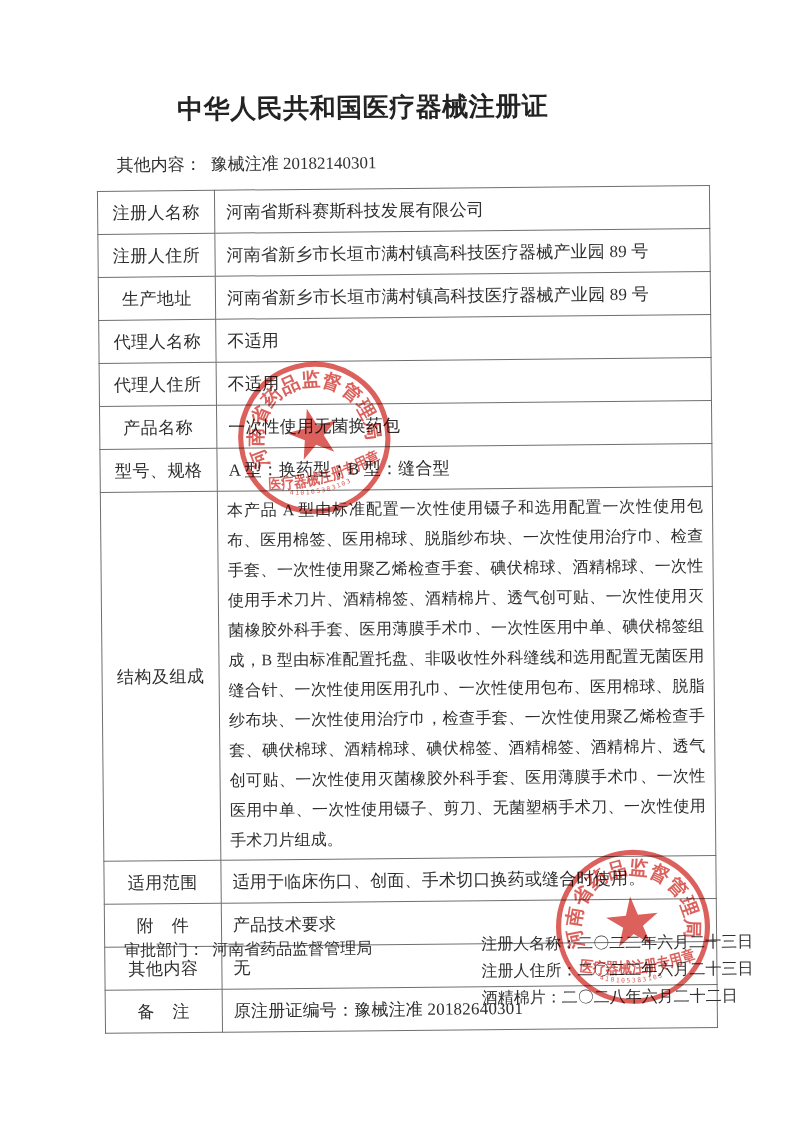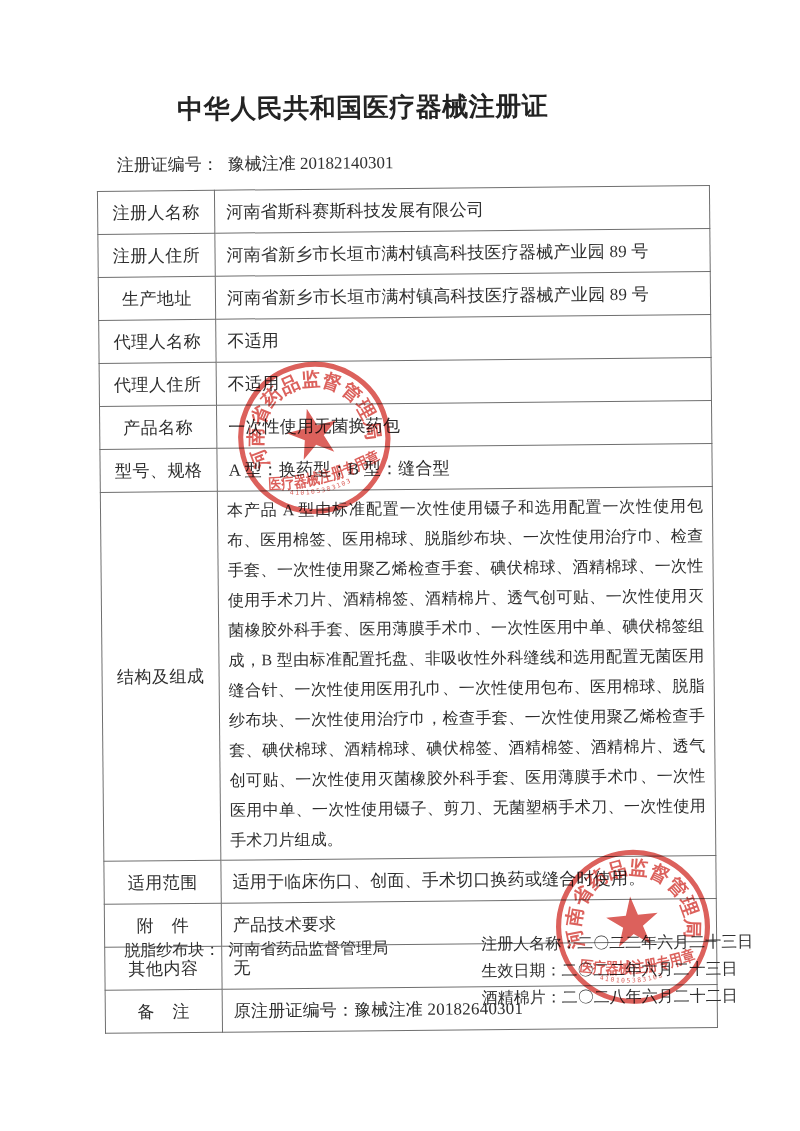--- a/index.html
+++ b/index.html
@@ -87,21 +87,21 @@
   }
 </style>
 </head>
 <body>
 
 <div class="sheet">
 
   <div class="doc-title">中华人民共和国医疗器械注册证</div>
 
   <div class="reg-line">
-    <span>注册证编号：</span><span class="reg-value">豫械注准 20182140301</span>
+    <span>其他内容：</span><span class="reg-value">豫械注准 20182140301</span>
   </div>
 
   <table class="cert-table">
     <tbody>
       <tr>
         <th>注册人名称</th>
         <td>河南省斯科赛斯科技发展有限公司</td>
       </tr>
       <tr>
         <th>注册人住所</th>
@@ -144,29 +144,29 @@
         <td>无</td>
       </tr>
       <tr>
         <th>备　注</th>
         <td>原注册证编号：豫械注准 20182640301</td>
       </tr>
     </tbody>
   </table>
 
   <div class="footer-dept">
-    <span>脱脂纱布块：</span><span class="dept-name">河南省药品监督管理局</span>
+    <span>审批部门：</span><span class="dept-name">河南省药品监督管理局</span>
   </div>
 
   <div class="footer-dates">
     <div class="date-row">
       <span>注册人名称：</span><span>二〇二二年六月二十三日</span>
     </div>
     <div class="date-row">
-      <span>生效日期：</span><span>二〇二二年六月二十三日</span>
+      <span>注册人住所：</span><span>二〇二二年六月二十三日</span>
     </div>
     <div class="date-row">
       <span>酒精棉片：</span><span>二〇二八年六月二十二日</span>
     </div>
   </div>
 
   <svg class="seal seal-1" viewBox="0 0 200 200">
     <defs>
       <path id="s1-ring" d="M 38,122.6 A 66,66 0 1 1 162,122.6"></path>
       <path id="s1-bottom" d="M 26,148 Q 100,166 174,148"></path>

